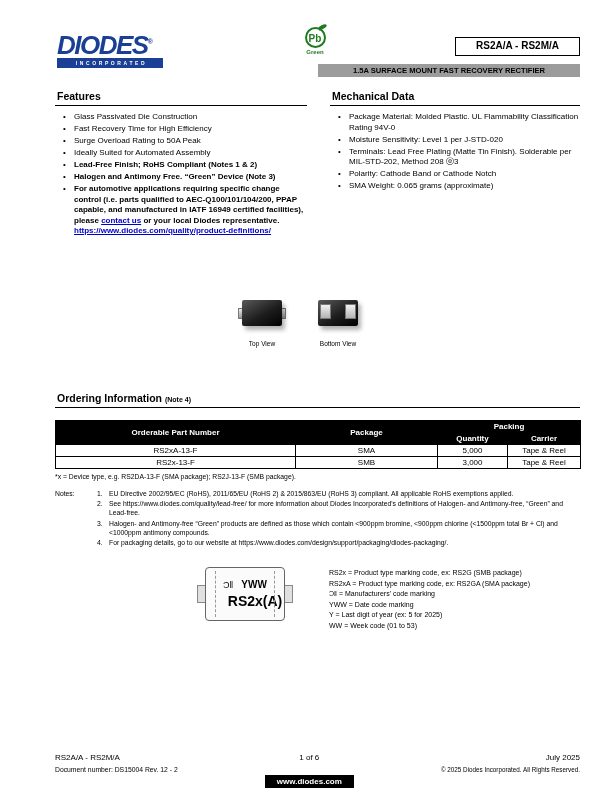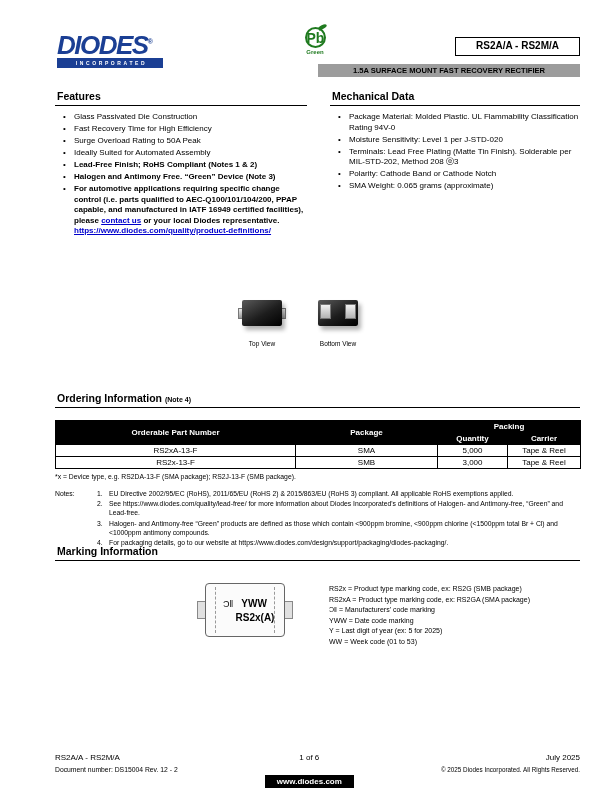--- a/index.html
+++ b/index.html
@@ -7,21 +7,21 @@
   body { font-family:"Liberation Sans", sans-serif; }
   .page { position:relative; width:612px; height:792px; margin:0 auto; background:#fff; color:#000; overflow:hidden; }
 
   
   .logo { position:absolute; top:30px; left:57px; width:106px; }
   .logo-text { color:#1b3f94; font-size:26px; font-weight:bold; font-style:italic; letter-spacing:-1.5px; line-height:23px; white-space:nowrap; }
   .logo-reg { font-size:7px; vertical-align:super; font-style:normal; }
   .logo-bar { margin-top:1px; background:#1b3f94; color:#fff; font-size:5px; font-weight:bold; letter-spacing:2.6px; text-align:center; padding:2px 0 2px 3px; }
 
   .pb-badge { position:absolute; top:27px; left:299px; width:32px; text-align:center; }
-  .pb-circle { position:relative; width:21px; height:21px; margin:0 auto; border:2px solid #1f7a1f; border-radius:50%; color:#1f7a1f; font-size:14px; font-weight:bold; line-height:19px; background:#fff; }
+  .pb-circle { position:relative; width:21px; height:21px; margin:0 auto; border:2px solid #1f7a1f; border-radius:50%; color:#1f7a1f; font-size:10px; font-weight:bold; line-height:19px; background:#fff; }
   .pb-leaf { position:absolute; top:-4px; left:11px; width:9px; height:4px; background:#1f7a1f; border-radius:50% 50% 50% 0; transform:rotate(-25deg); }
   .pb-green { margin-top:1px; color:#1f7a1f; font-size:6px; font-weight:bold; }
 
   .pn-box { position:absolute; top:37px; left:455px; width:125px; height:19px; border:1.5px solid #000; background:#fff; font-size:10px; font-weight:bold; text-align:center; line-height:16px; }
   .title-bar { position:absolute; top:64px; left:318px; width:262px; height:13px; background:#9c9c9c; font-size:7.6px; font-weight:bold; text-align:center; line-height:13px; color:#000; }
 
   
   .section { position:absolute; }
   .sec-features { top:90px; left:55px; width:252px; }
   .sec-mech { top:90px; left:330px; width:250px; }
@@ -65,21 +65,21 @@
   
   .mark-wrap { margin-top:22px; padding-left:142px; display:flex; align-items:flex-start; gap:36px; }
   .mark-pkg { position:relative; width:96px; height:54px; flex:0 0 96px; }
   .mlead { position:absolute; top:18px; width:9px; height:18px; background:#e0e0e0; border:1px solid #888; }
   .mlead-l { left:0; } .mlead-r { right:0; }
   .mbody { position:absolute; left:8px; right:8px; top:0; bottom:0; border:1.5px solid #666; border-radius:4px; background:#fbfbfb; display:flex; flex-direction:column; justify-content:center; align-items:center; gap:3px; }
   .mbody::before, .mbody::after { content:""; position:absolute; top:3px; bottom:3px; width:0; border-left:1px dashed #999; }
   .mbody::before { left:9px; } .mbody::after { right:9px; }
   .mline1 { font-size:10px; font-weight:bold; white-space:nowrap; }
   .mfr { margin-right:8px; font-weight:normal; font-size:9px; }
-  .mline2 { font-size:10px; font-weight:bold;margin-left:20px; }
+  .mline2 { font-size:14px; font-weight:bold;margin-left:20px; }
   .legend { list-style:none; margin:1px 0 0 0; padding:0; font-size:7px; line-height:10.5px; }
 
   
   .footer { position:absolute; left:55px; top:753px; width:525px; display:flex; justify-content:space-between; align-items:flex-start; }
   .f-left { font-size:8px; }
   .f-doc { margin-top:4px; font-size:6.8px; }
   .f-center { text-align:center; font-size:8px; }
   .f-site { display:block; margin-top:13px; background:#000; color:#fff; font-weight:bold; font-size:8px; padding:2px 12px; text-decoration:none; }
   .f-right { text-align:right; font-size:8px; }
   .f-copy { margin-top:4px; font-size:6.3px; }
@@ -237,21 +237,20 @@
           </li>
         <li>
             <span class="n-num">4.</span>
             <span class="n-txt">For packaging details, go to our website at https://www.diodes.com/design/support/packaging/diodes-packaging/.</span>
           </li>
       </ol>
     </div>
   </section>
 
   <section class="section sec-marking">
-    <h2 class="section-h">Marking Information</h2>
     <div class="mark-wrap">
       <div class="mark-pkg">
         <span class="mlead mlead-l"></span>
         <span class="mlead mlead-r"></span>
         <div class="mbody">
           <div class="mline1"><span class="mfr">Ɔ‖</span><span>YWW</span></div>
           <div class="mline2">RS2x(A)</div>
         </div>
       </div>
       <ul class="legend">

